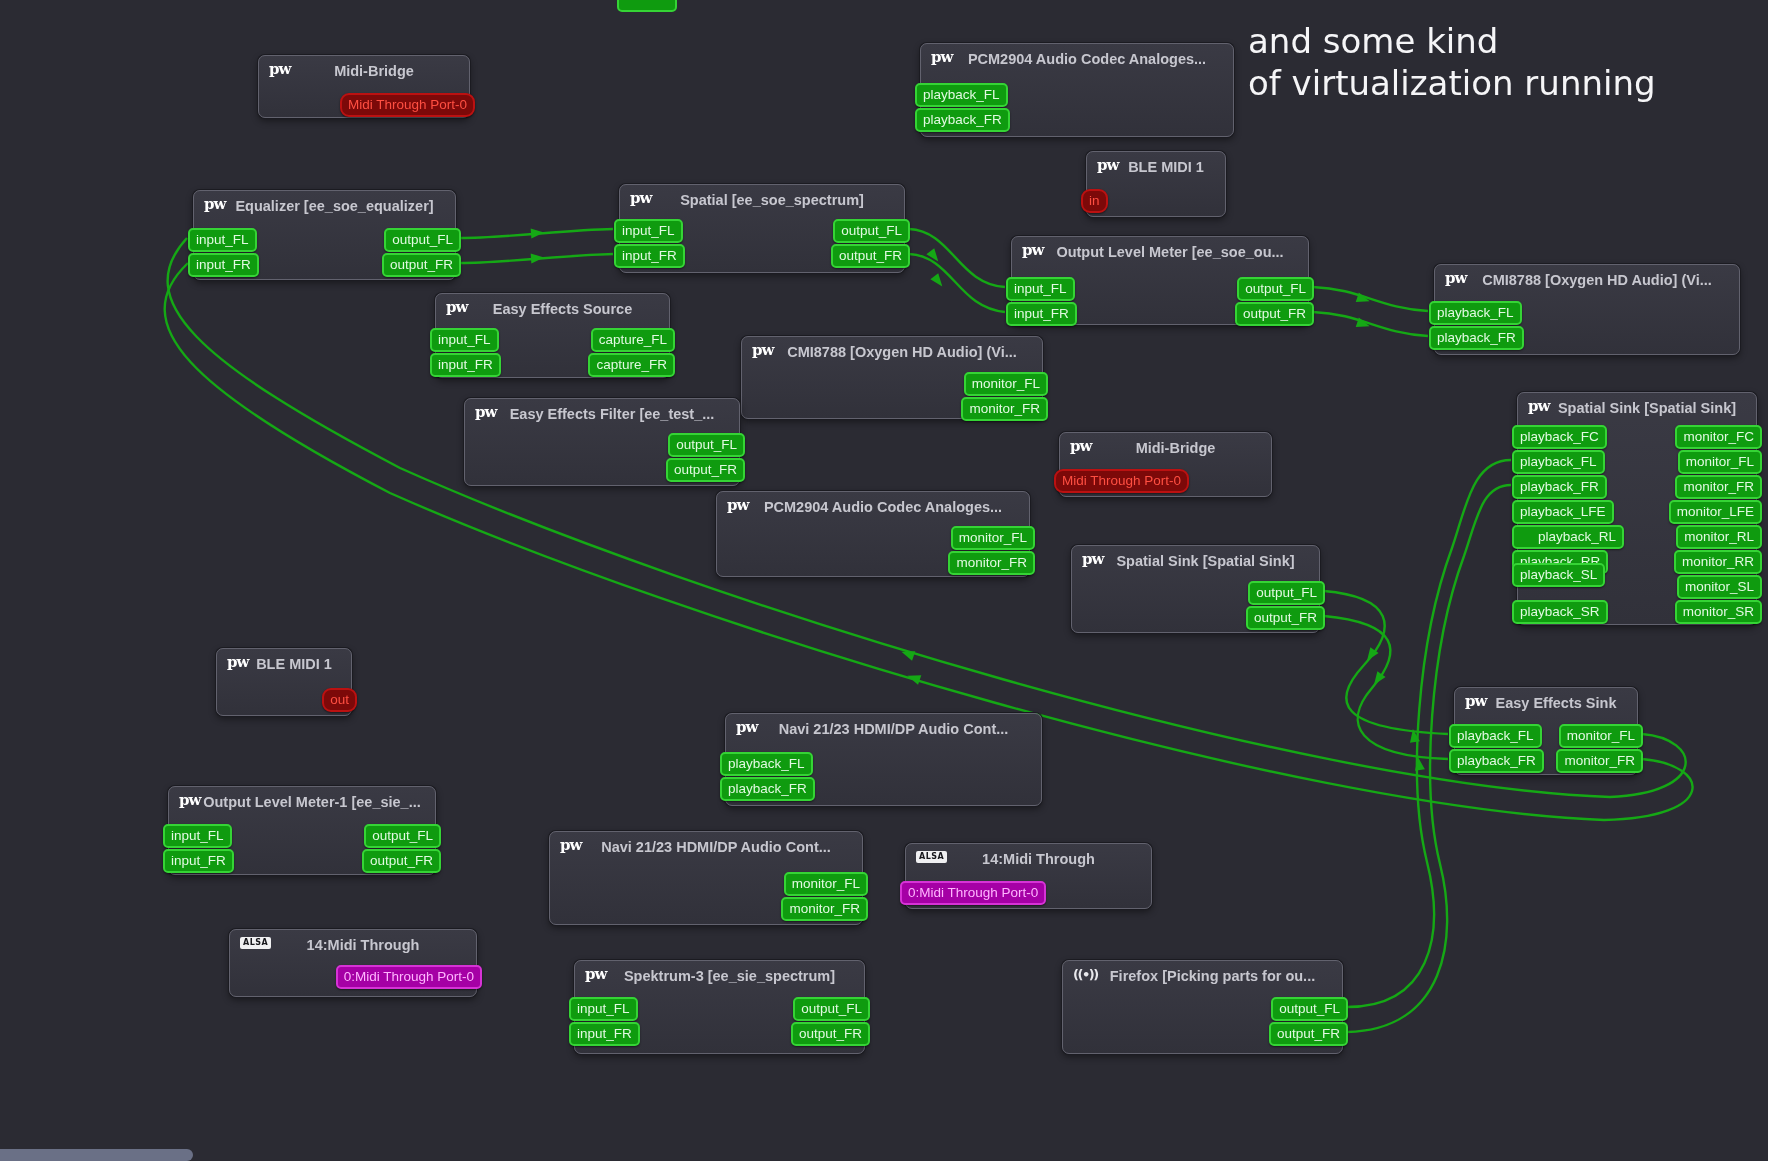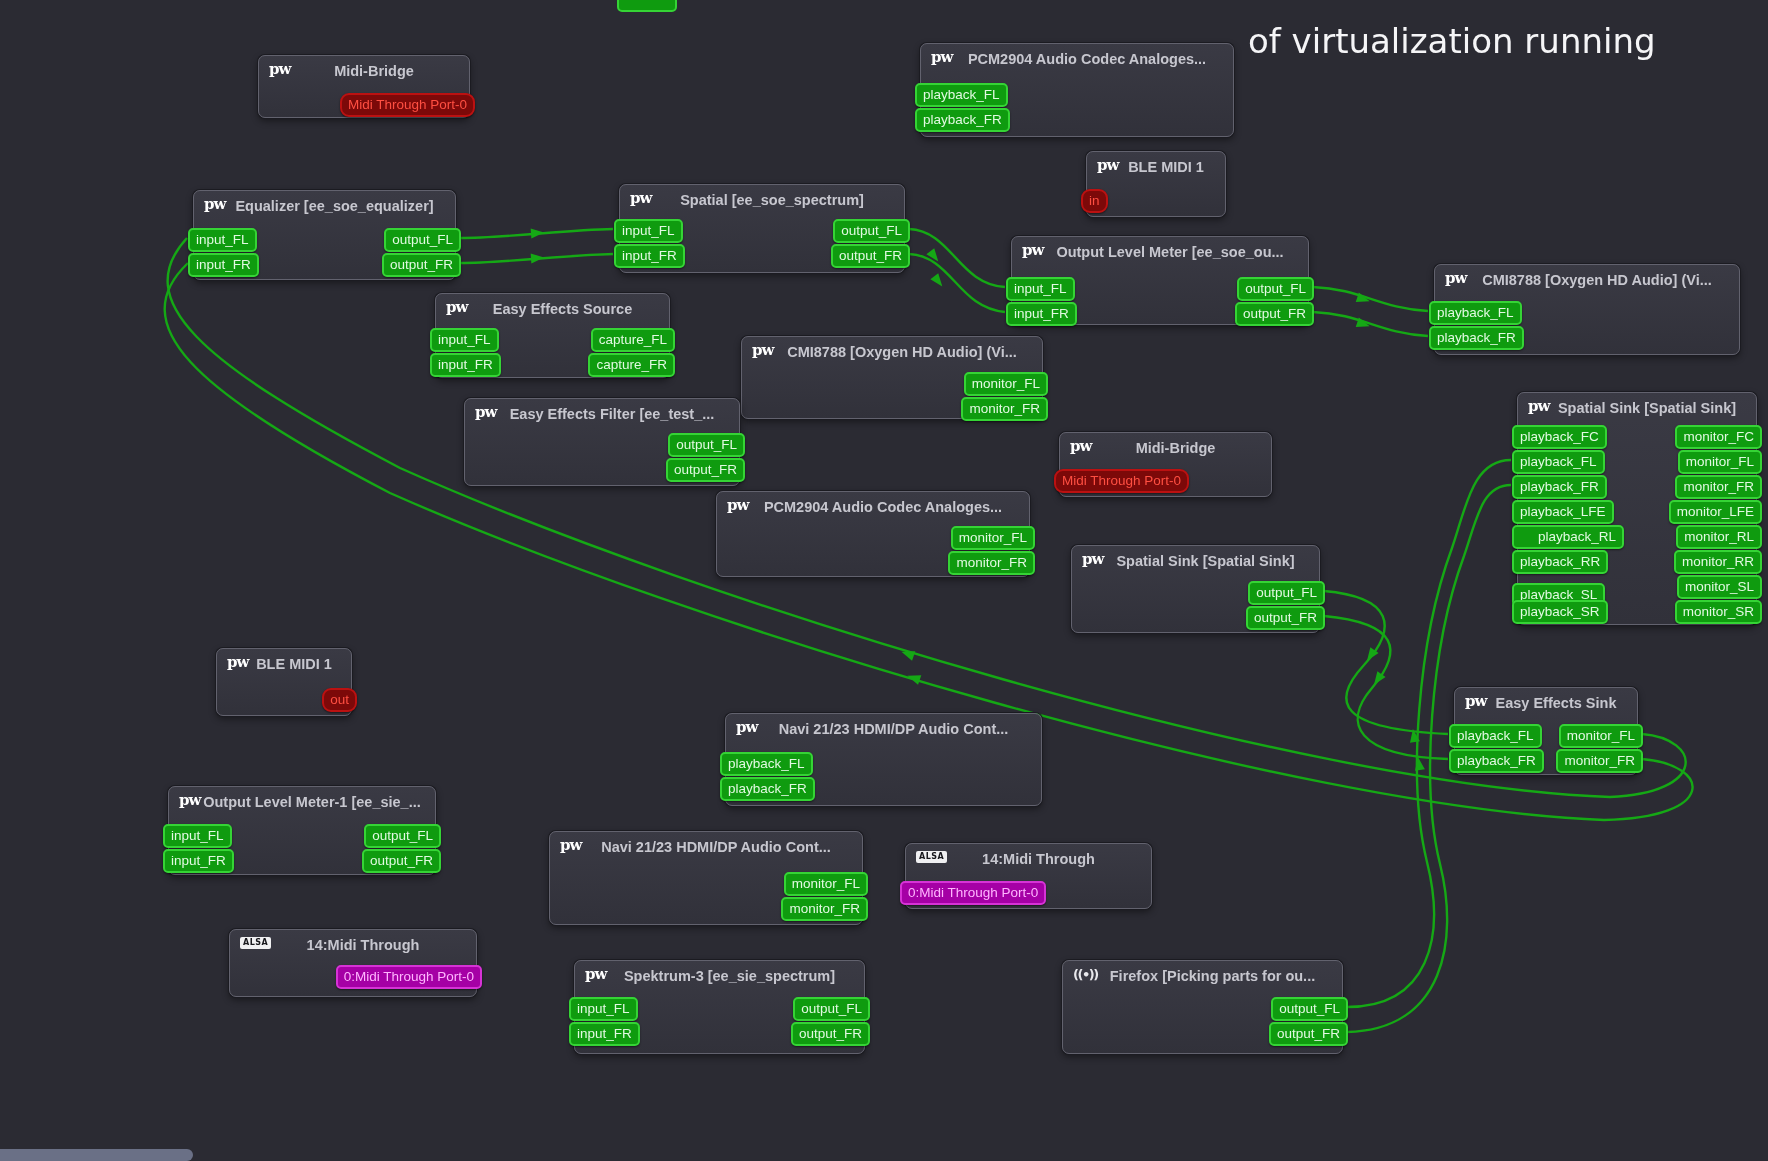--- a/index.html
+++ b/index.html
@@ -176,21 +176,21 @@
         <div class="node-header">
           <span class="node-icon icon-pw">pw</span>
           <span class="node-title">Spatial Sink [Spatial Sink]</span>
         </div>
         <span class="port left audio" style="top: 32px;">playback_FC</span>
         <span class="port left audio" style="top: 57px;">playback_FL</span>
         <span class="port left audio" style="top: 82px;">playback_FR</span>
         <span class="port left audio" style="top: 107px;">playback_LFE</span>
         <span class="port left audio" style="top: 132px; padding-left: 24px;">playback_RL</span>
         <span class="port left audio" style="top: 157px;">playback_RR</span>
-        <span class="port left audio" style="top: 190px;">playback_SL</span>
+        <span class="port left audio" style="top: 170px;">playback_SL</span>
         <span class="port left audio" style="top: 207px;">playback_SR</span>
         <span class="port right audio" style="top: 32px;">monitor_FC</span>
         <span class="port right audio" style="top: 57px;">monitor_FL</span>
         <span class="port right audio" style="top: 82px;">monitor_FR</span>
         <span class="port right audio" style="top: 107px;">monitor_LFE</span>
         <span class="port right audio" style="top: 132px;">monitor_RL</span>
         <span class="port right audio" style="top: 157px;">monitor_RR</span>
         <span class="port right audio" style="top: 182px;">monitor_SL</span>
         <span class="port right audio" style="top: 207px;">monitor_SR</span>
       </div>
@@ -265,16 +265,17 @@
         <div class="node-header">
           <span class="node-icon icon-stream">((•))</span>
           <span class="node-title">Firefox [Picking parts for ou...</span>
         </div>
         <span class="port right audio" style="top: 36px;">output_FL</span>
         <span class="port right audio" style="top: 61px;">output_FR</span>
       </div>
     </div>
   <div id="cutoff-port"></div>
   <div id="annotation">
+    <div>and some kind</div>
     <div>of virtualization running</div>
   </div>
   <div id="hscroll" style="background: rgb(106, 112, 134);"></div>
 </div>
 
 </body></html>

